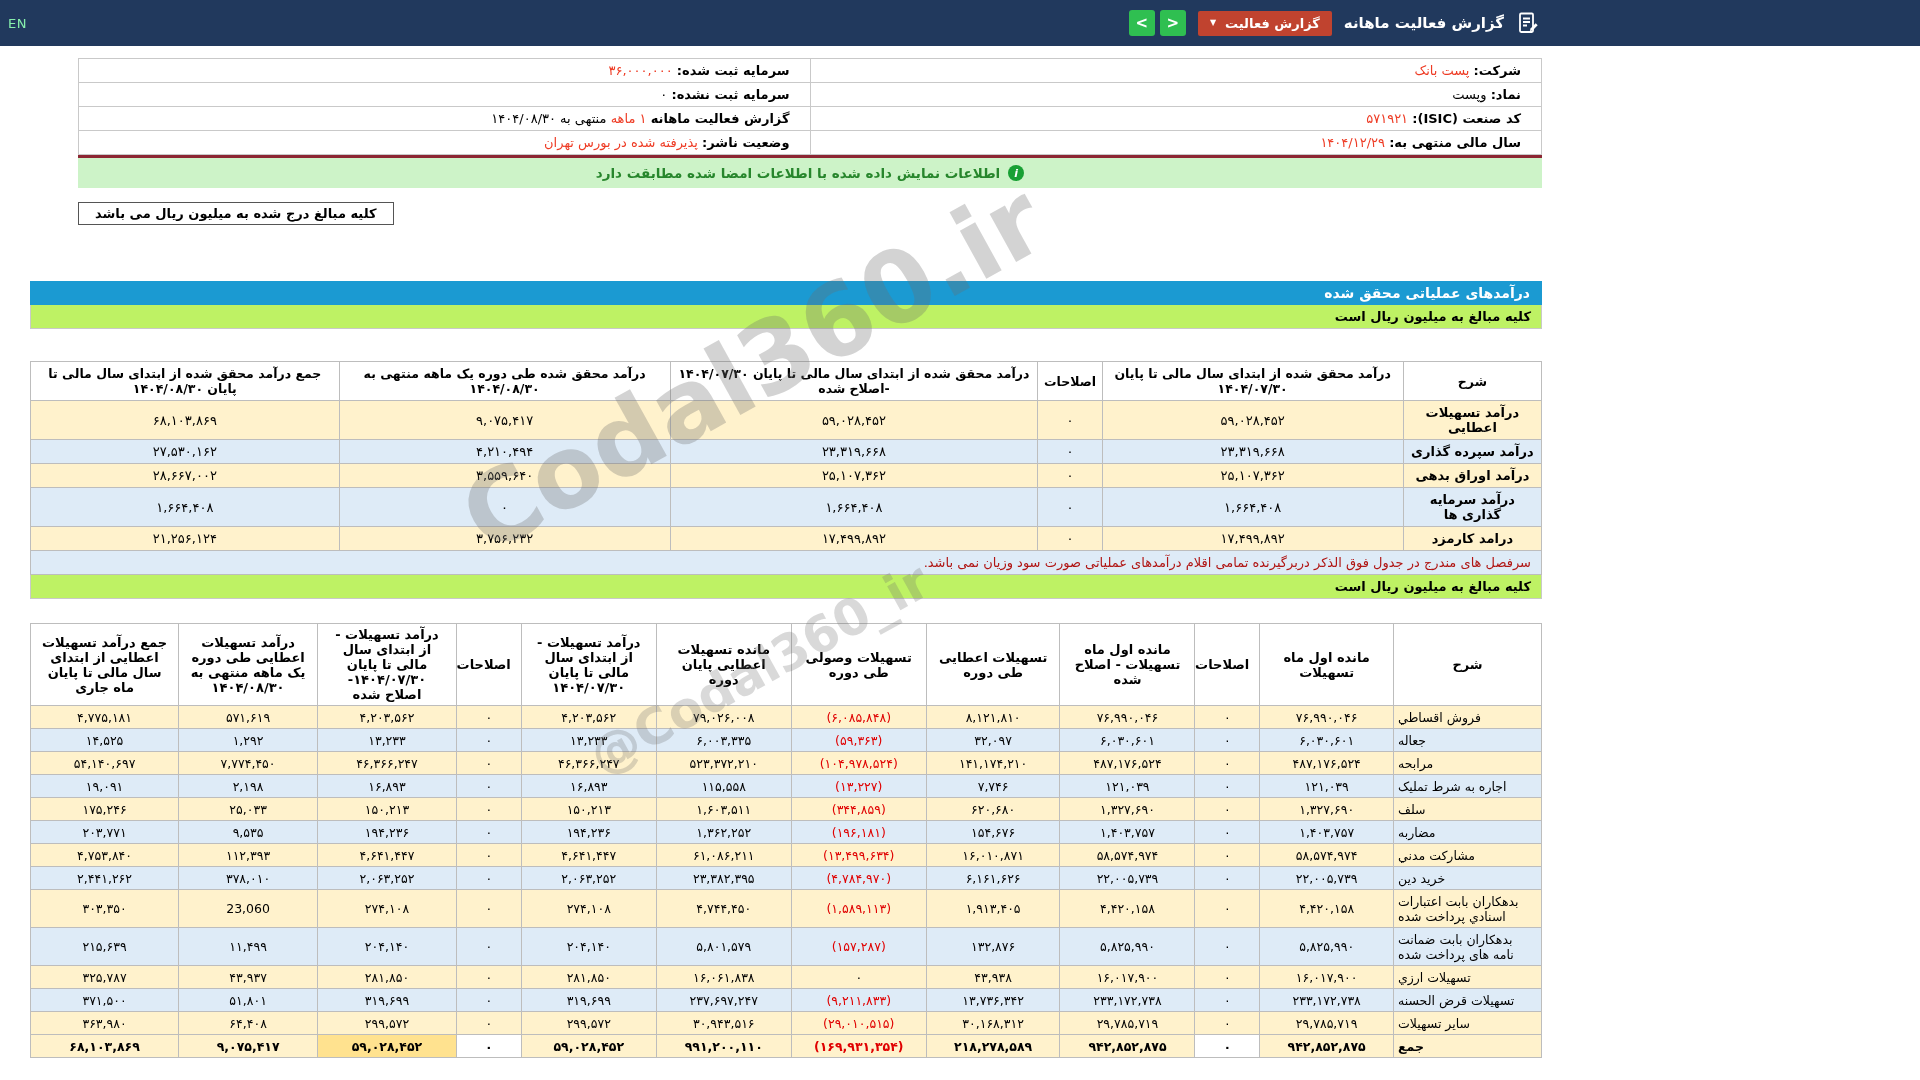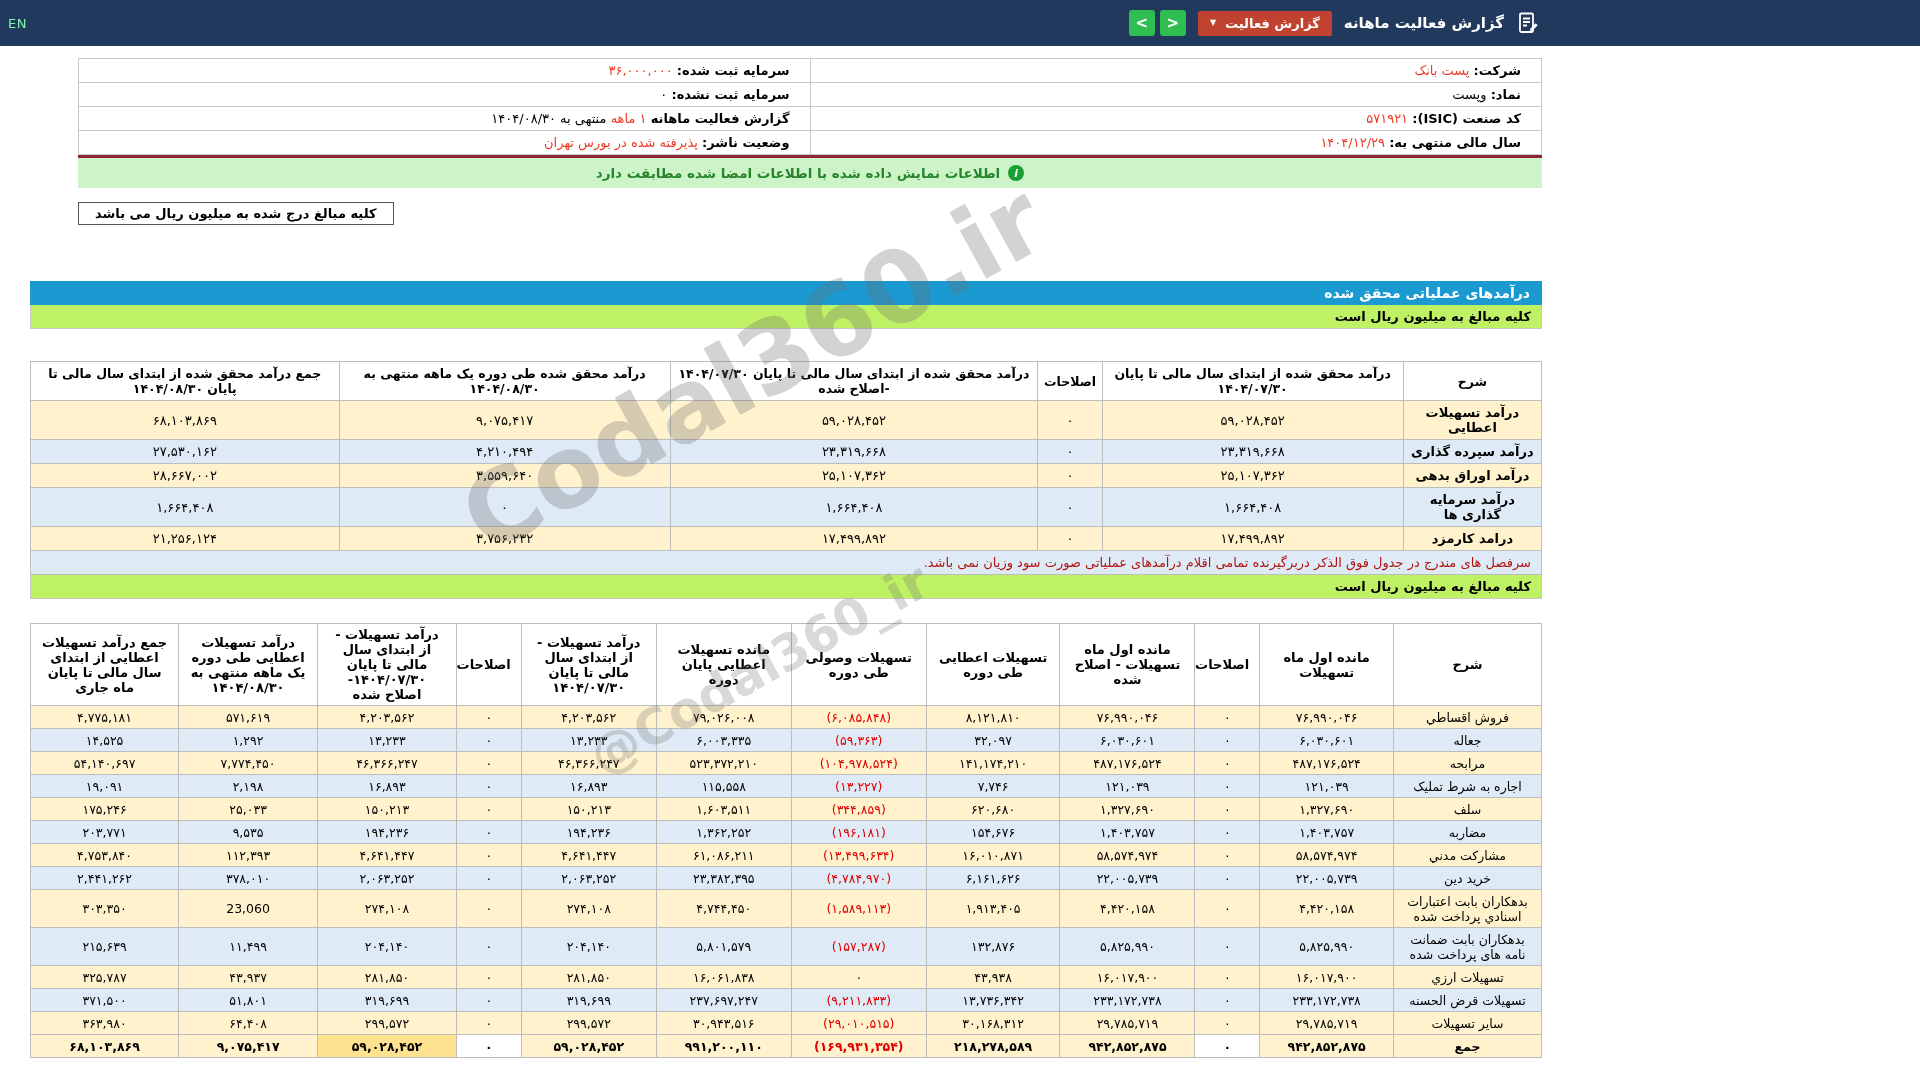--- a/index.html
+++ b/index.html
@@ -71,21 +71,21 @@
   #loans-table td{font-size:12.5px;padding:3.5px 4px}
   #loans-table th:nth-child(1){width:10%}
   #loans-table th:nth-child(3),#loans-table th:nth-child(9){width:3.6%}
   #loans-table th:nth-child(2),#loans-table th:nth-child(5){width:8.9%}
   #loans-table th:nth-child(4),#loans-table th:nth-child(6),#loans-table th:nth-child(7),
   #loans-table th:nth-child(8){width:9%}
   #loans-table th:nth-child(10),#loans-table th:nth-child(11){width:9.3%}
   #loans-table th:nth-child(12){width:10%}
   #loans-table tbody tr:nth-child(odd) td{background:#FFF2CC}
   #loans-table tbody tr:nth-child(even) td{background:#DEEBF7}
-  #loans-table tbody td:first-child{background:#fff;text-align:center}
+  #loans-table tbody td:first-child{background:#fff;text-align:left}
   #loans-table tbody td:nth-child(3),#loans-table tbody td:nth-child(9){background:#fff}
   #loans-table tbody td:nth-child(10){background:#FFE28F}
   #loans-table tbody tr.total td{background:#FFF2CC;font-weight:bold}
   #loans-table tbody tr.total td:nth-child(3),#loans-table tbody tr.total td:nth-child(9){background:#fff}
   #loans-table tbody tr.total td:nth-child(10){background:#FFE28F}
   .neg{color:#E00000}
   
   .wm1{position:absolute;top:310px;left:430px;font-size:100px;font-weight:bold;
     color:rgba(110,110,110,.30);transform:rotate(-29deg);pointer-events:none;z-index:10;direction:ltr}
   .wm2{position:absolute;top:640px;left:570px;font-size:50px;font-weight:bold;

